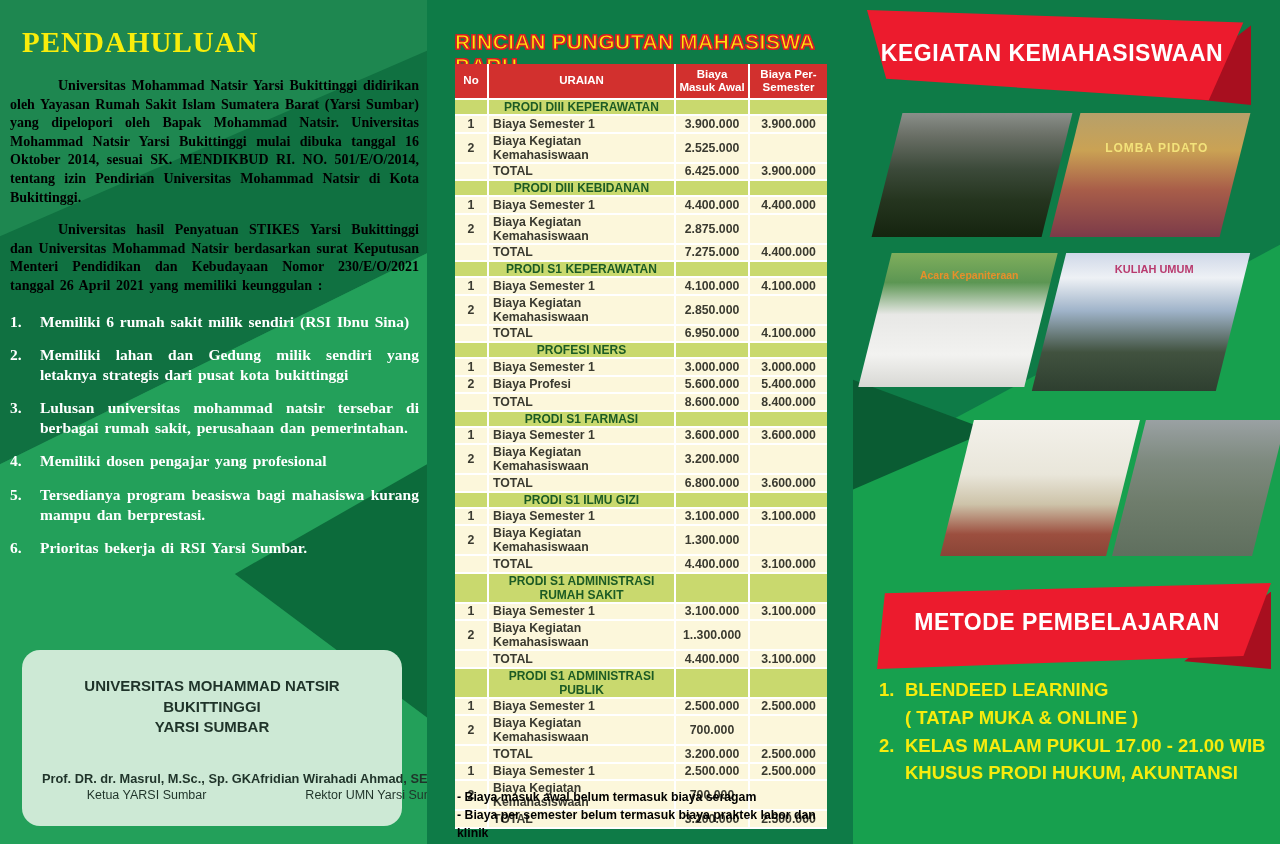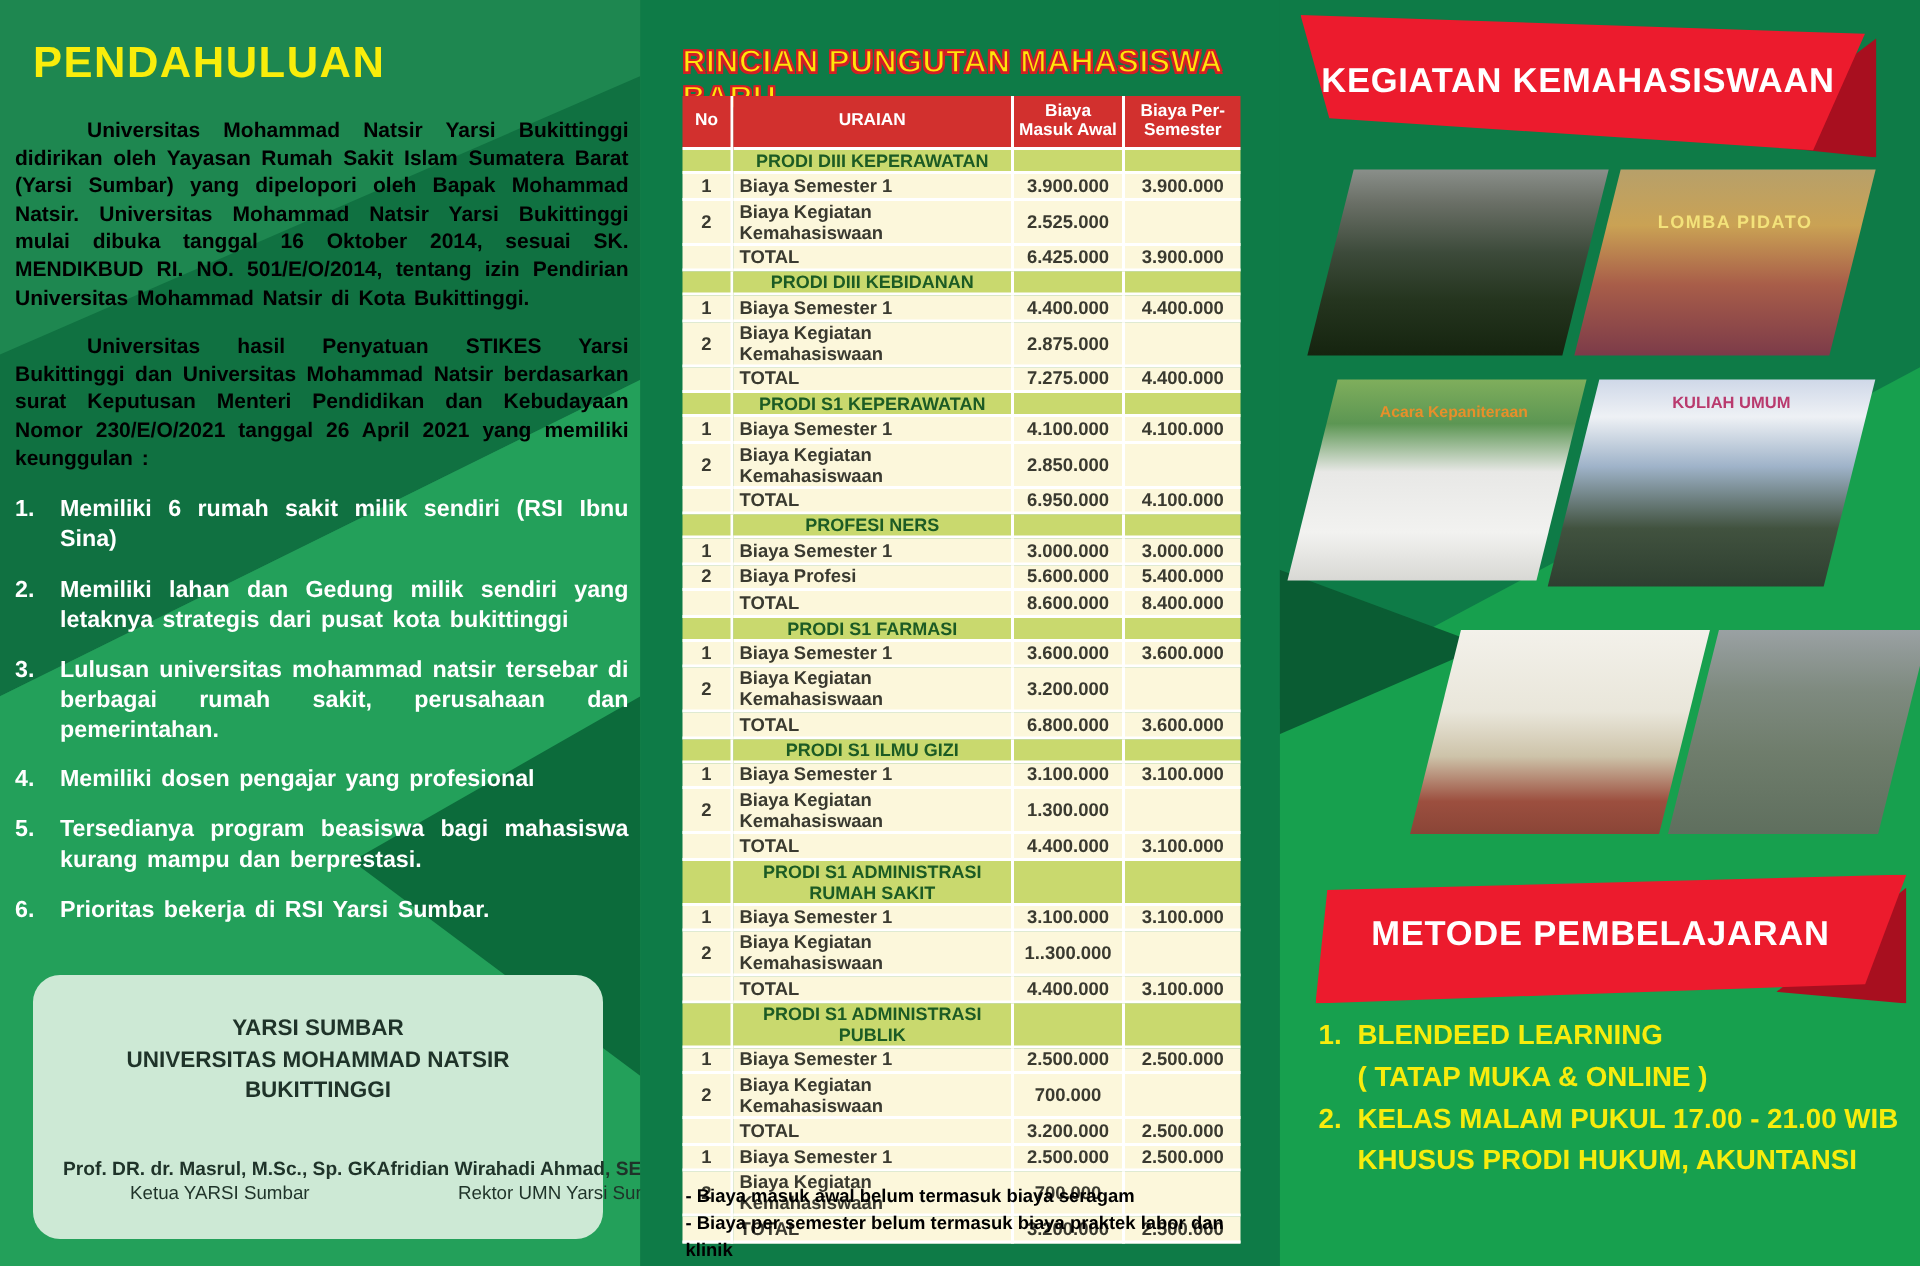--- a/index.html
+++ b/index.html
@@ -12,21 +12,21 @@
 
   
   .wedge{position:absolute;inset:0;pointer-events:none;}
   .lw1{background:#107141;clip-path:polygon(0 28%,100% 6%,100% 30%,0 55%);}
   .lw2{background:#23A05A;clip-path:polygon(0 55%,100% 30%,100% 100%,0 100%);}
   .lw3{background:#0C6B3B;clip-path:polygon(55% 68%,100% 55%,100% 85%);}
   .rw1{background:#17A04E;clip-path:polygon(0 56%,100% 29%,100% 100%,0 100%);}
   .rw2{background:#0A5C33;clip-path:polygon(0 45%,32% 51%,0 58%);}
 
   
-  .left-inner{position:absolute;inset:0;padding:26px 8px 16px 10px;}
+  .left-inner{position:absolute;inset:0;padding:26px 8px 16px 10px;font-family:Liberation Serif, serif;}
   .pend-title{margin:0 0 18px 12px;color:#F9ED0B;font-size:29px;font-weight:800;letter-spacing:1px;}
   .para{color:#000000;font-size:14px;font-weight:700;line-height:1.33;text-align:justify;
     text-indent:48px;margin:0 0 14px 0;word-spacing:2px;}
   .adv-list{list-style:none;margin:16px 0 0 0;padding:0;}
   .adv-item{display:flex;color:#fff;font-size:15.5px;font-weight:700;line-height:1.3;
     margin-bottom:13px;text-align:justify;word-spacing:2px;}
   .adv-num{width:30px;flex:0 0 30px;}
   .uni-card{position:absolute;left:22px;bottom:18px;width:340px;background:#CDE9D5;
     border-radius:18px;padding:26px 20px 24px 20px;color:#1F3329;}
   .uni-card .card-line{font-size:15px;font-weight:800;text-align:center;line-height:1.35;}
@@ -135,22 +135,22 @@
             <span class="adv-num">5.</span>
             <span class="adv-text">Tersedianya program beasiswa bagi mahasiswa kurang mampu dan berprestasi.</span>
           </li>
           <li class="adv-item">
             <span class="adv-num">6.</span>
             <span class="adv-text">Prioritas bekerja di RSI Yarsi Sumbar.</span>
           </li>
         </ol>
     </div>
     <div class="uni-card">
+      <div class="card-line">UNIVERSITAS MOHAMMAD NATSIR BUKITTINGGI</div>
       <div class="card-line">YARSI SUMBAR</div>
-      <div class="card-line">UNIVERSITAS MOHAMMAD NATSIR BUKITTINGGI</div>
       <div class="sigs">
         <div class="sig leftsig">
           <div class="sig-name">Prof. DR. dr. Masrul, M.Sc., Sp. GK</div>
           <div class="sig-role">Ketua YARSI Sumbar</div>
         </div>
         <div class="sig rightsig">
           <div class="sig-name">Afridian Wirahadi Ahmad, SE.,MSc.,Ak,CA</div>
           <div class="sig-role">Rektor UMN Yarsi Sumbar</div>
         </div>
       </div>

